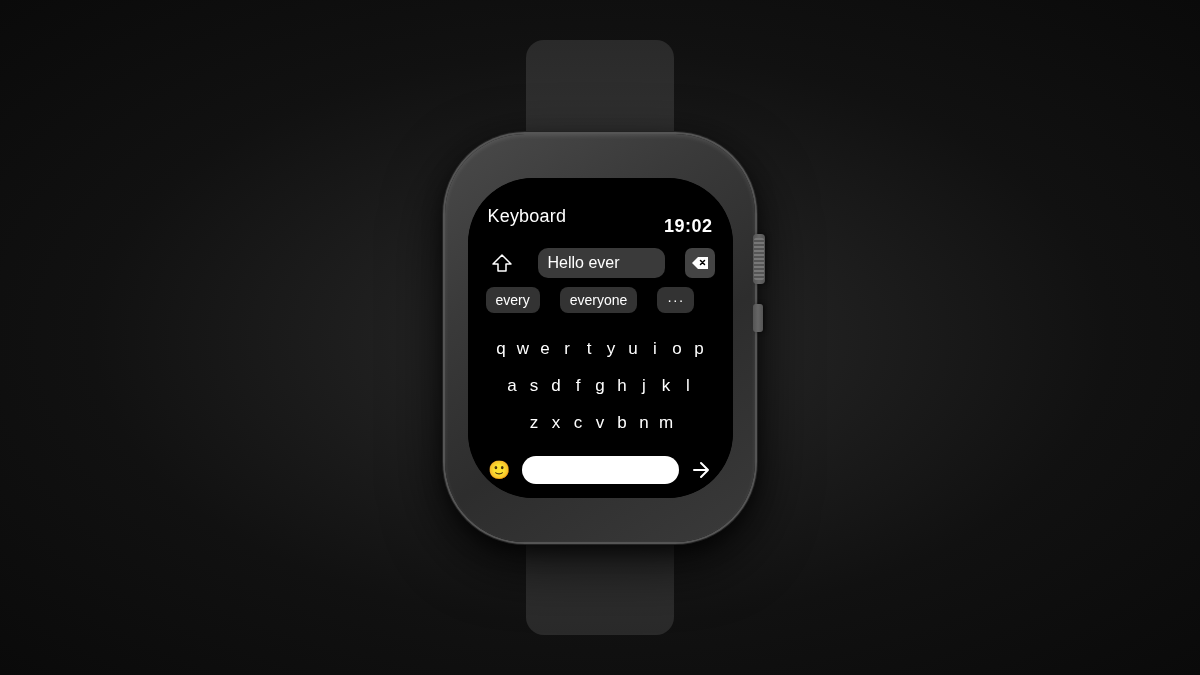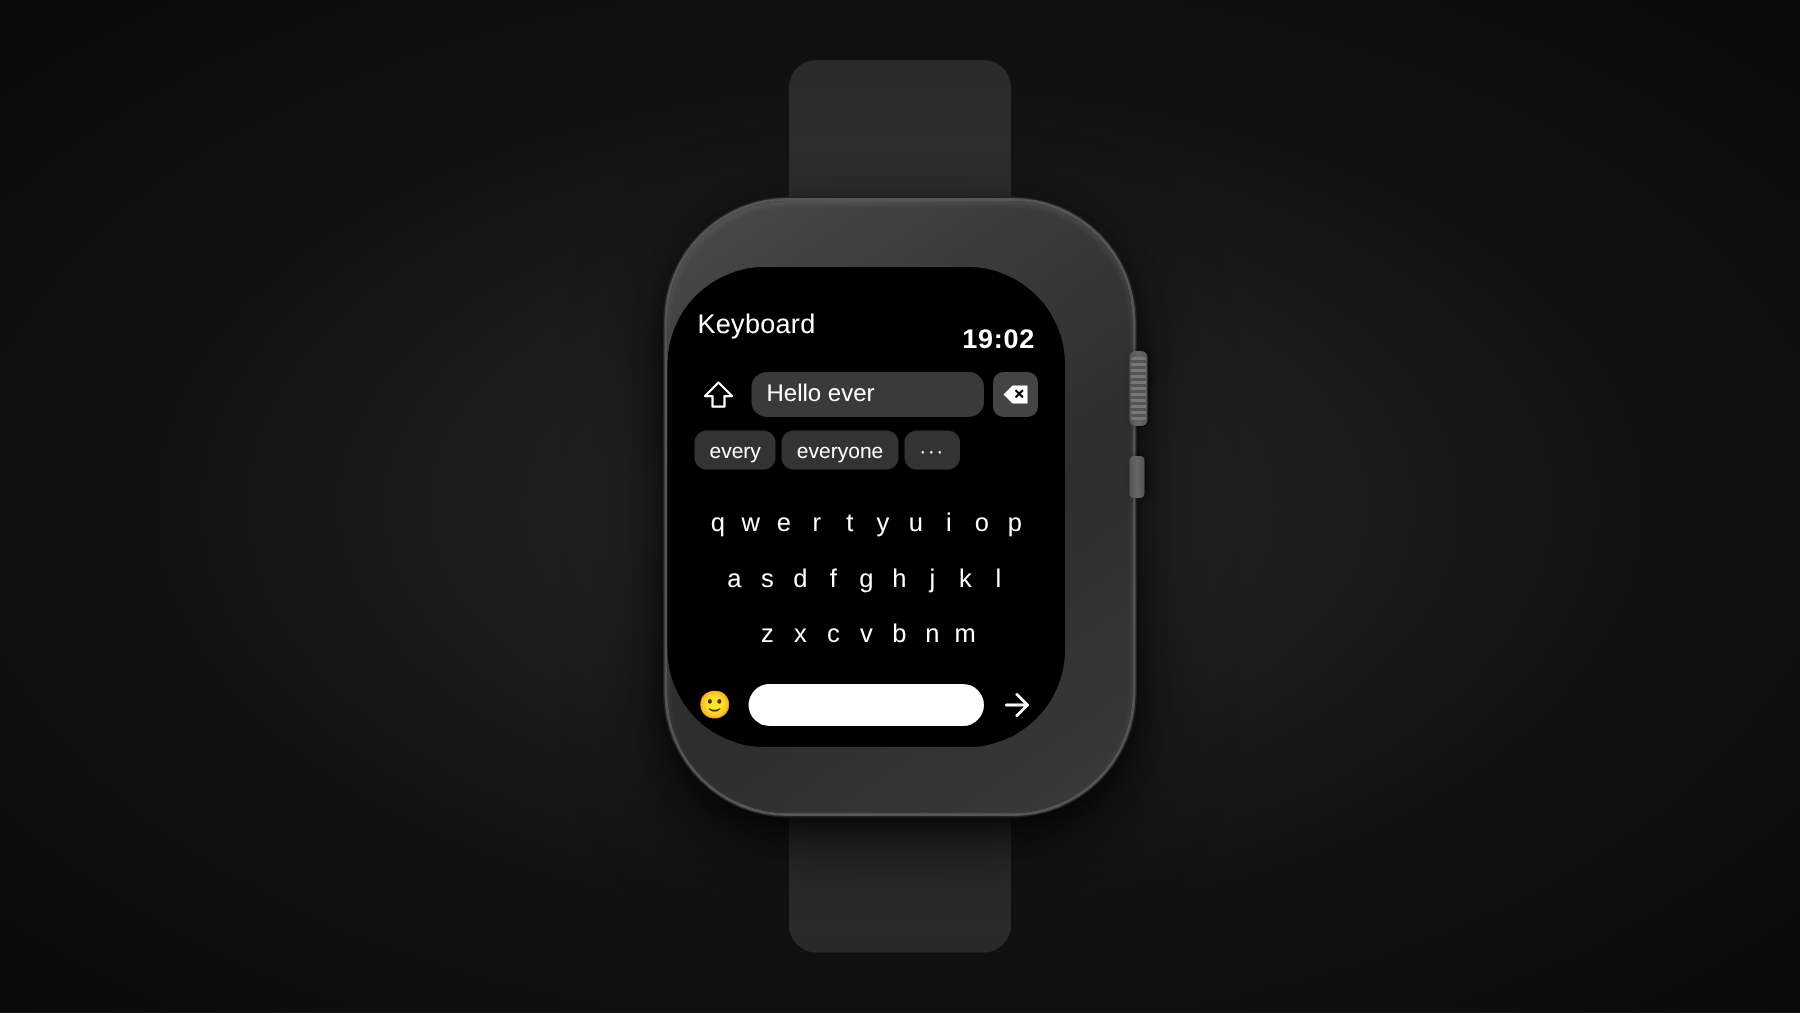--- a/index.html
+++ b/index.html
@@ -54,21 +54,21 @@
     
     .watch-case {
       position: relative;
       z-index: 2;
       width: 310px;
       height: 408px;
       background: linear-gradient(145deg, #4a4a4a 0%, #3a3a3a 30%, #2d2d2d 60%, #3a3a3a 100%);
       border-radius: 80px;
       display: flex;
       align-items: center;
-      justify-content: flex-start;
+      justify-content: center;
       box-shadow:
         0 0 0 2px #555,
         0 0 0 3px #222,
         inset 0 2px 4px rgba(255,255,255,0.1),
         0 20px 60px rgba(0,0,0,0.8),
         0 8px 20px rgba(0,0,0,0.6);
     }
 
     
     .crown {
@@ -153,21 +153,21 @@
       font-size: 18px;
       font-weight: 600;
       letter-spacing: 0.5px;
       margin-top: 20px;
     }
 
     
     .input-row {
       display: flex;
       align-items: center;
-      gap: 6px;
+      gap: 20px;
       margin-bottom: 8px;
       padding: 0 2px;
     }
 
     .shift-btn {
       width: 32px;
       height: 32px;
       display: flex;
       align-items: center;
       justify-content: center;
@@ -197,21 +197,21 @@
       border-radius: 7px;
       display: flex;
       align-items: center;
       justify-content: center;
       flex-shrink: 0;
     }
 
     
     .suggestions-row {
       display: flex;
-      gap: 4px;
+      gap: 20px;
       margin-bottom: 10px;
       padding: 0 2px;
     }
 
     .suggestion-chip {
       background: #333;
       border-radius: 8px;
       padding: 5px 10px;
       color: #fff;
       font-size: 14px;

